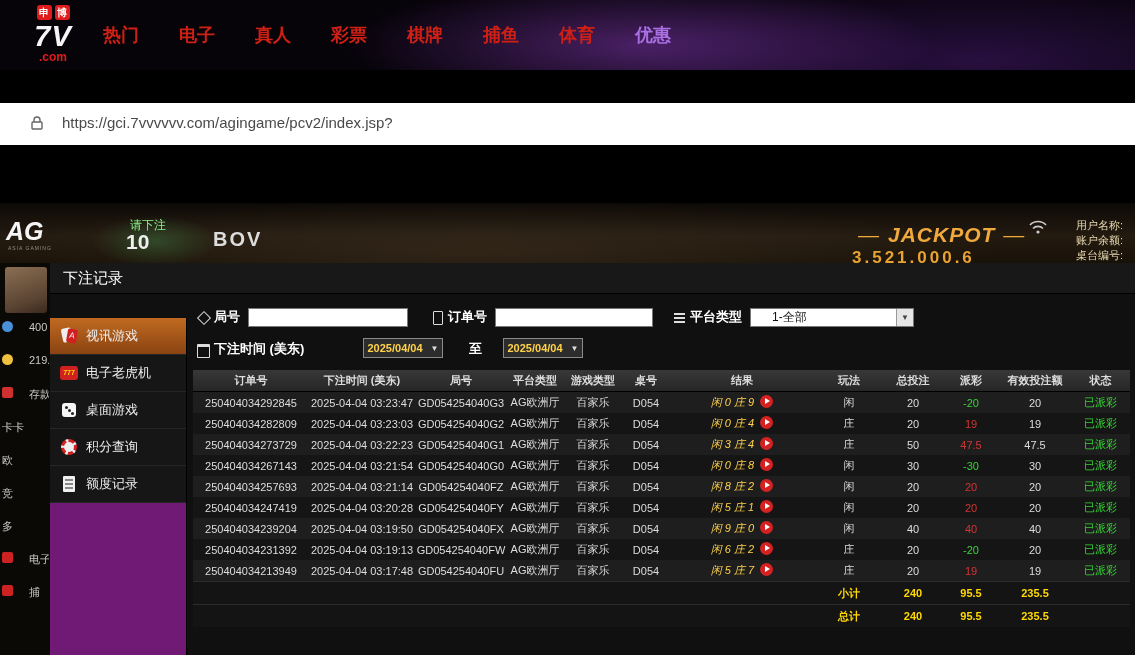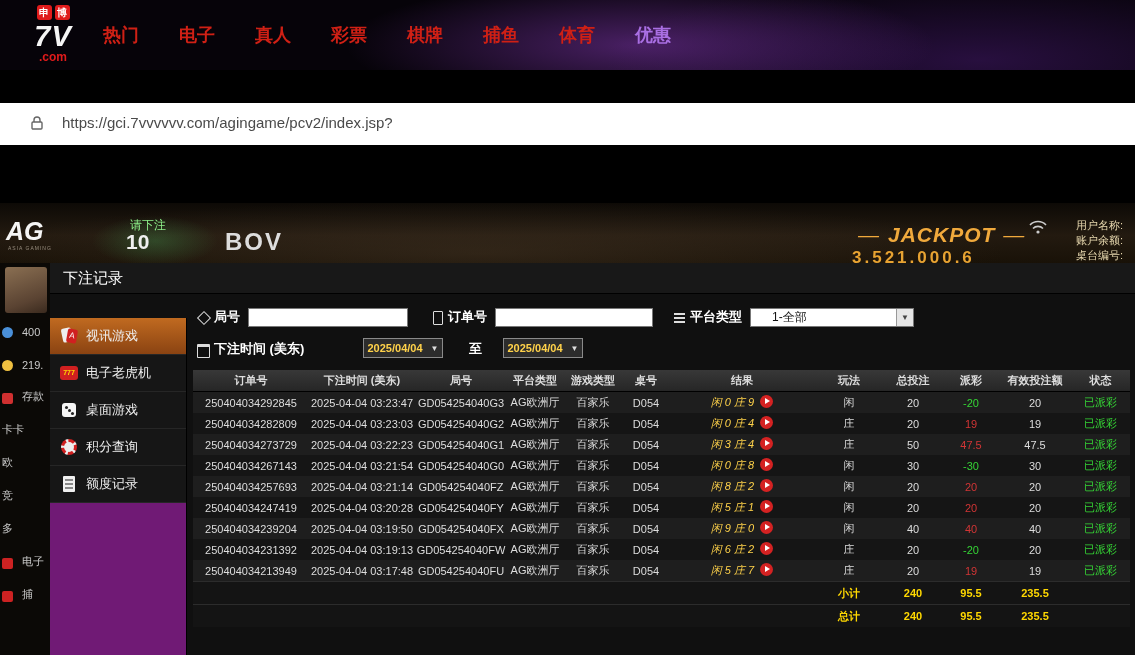--- a/index.html
+++ b/index.html
@@ -35,32 +35,32 @@
   .band{position:absolute;left:0;top:58px;width:1135px;height:86px;
     background:
       radial-gradient(ellipse 90px 36px at 155px 38px, rgba(70,170,90,.30), rgba(0,0,0,0) 70%),
       radial-gradient(ellipse 700px 70px at 480px 50px, rgba(90,70,50,.32), rgba(0,0,0,0) 75%),
       linear-gradient(180deg,#0d0a06 0%,#231a10 38%,#181107 72%,#090603 100%);}
   .strip-bg{position:absolute;left:0;top:118px;width:50px;height:392px;background:#0b0906;}
   .ag-logo{position:absolute;left:6px;top:74px;color:#f5f5f5;font-size:25px;font-weight:bold;font-style:italic;line-height:25px;}
   .ag-sub{position:absolute;left:8px;top:100px;color:#9a8f80;font-size:5px;letter-spacing:1px;}
   .bet-prompt{position:absolute;left:126px;top:72px;color:#8ef08a;font-size:12px;text-align:center;width:44px;}
   .countdown{position:absolute;left:126px;top:85px;width:44px;color:#efefef;font-size:21px;font-weight:bold;}
-  .studio{position:absolute;left:225px;top:83px;color:#ddd;font-size:24px;font-weight:bold;letter-spacing:2px;}
+  .studio{position:absolute;left:213px;top:83px;color:#ddd;font-size:20px;font-weight:bold;letter-spacing:2px;}
   .jackpot{position:absolute;left:858px;top:78px;color:#f0a93c;font-size:21px;font-weight:bold;font-style:italic;letter-spacing:1px;}
   .jackpot::before{content:"—";margin-right:8px;font-weight:normal;}
   .jackpot::after{content:"—";margin-left:8px;font-weight:normal;}
   .jackpot-value{position:absolute;left:852px;top:103px;color:#e8a332;font-size:17px;font-weight:bold;letter-spacing:3px;}
   .wifi{position:absolute;left:1028px;top:74px;}
   .user-info{position:absolute;left:1076px;top:73px;}
   .ui-row{color:#e6d7ae;font-size:11px;line-height:15px;white-space:nowrap;}
   .avatar{position:absolute;left:5px;top:122px;width:42px;height:46px;border-radius:3px;
     background:linear-gradient(160deg,#8a6f52,#5a4332 70%,#3a2a1e);}
   .left-strip{position:absolute;left:2px;top:176px;width:47px;}
-  .strip-item{display:flex;align-items:flex-end;gap:9px;height:17px;margin-bottom:16px;color:#c9c9c9;font-size:11px;white-space:nowrap;overflow:hidden;cursor:pointer;}
+  .strip-item{display:flex;align-items:flex-start;gap:16px;height:17px;margin-bottom:16px;color:#c9c9c9;font-size:11px;white-space:nowrap;overflow:hidden;cursor:pointer;}
   .si{width:11px;height:11px;border-radius:2px;background:#c22;display:inline-block;flex:none;}
   .si-coin-icon{border-radius:50%;background:#f0c040;}
   .si-level-icon{border-radius:50%;background:#4a90d9;}
   .si-deposit-icon{background:#d03030;}
   .si-slot-icon{background:#c22;}
   .si-fish-icon{background:#c22;}
 
   
   .modal{position:absolute;left:50px;top:263px;width:1085px;height:392px;background:rgba(17,17,17,.97);z-index:5;}
   .modal-titlebar{height:30px;background:#181818;border-bottom:1px solid #000;display:flex;align-items:center;}

